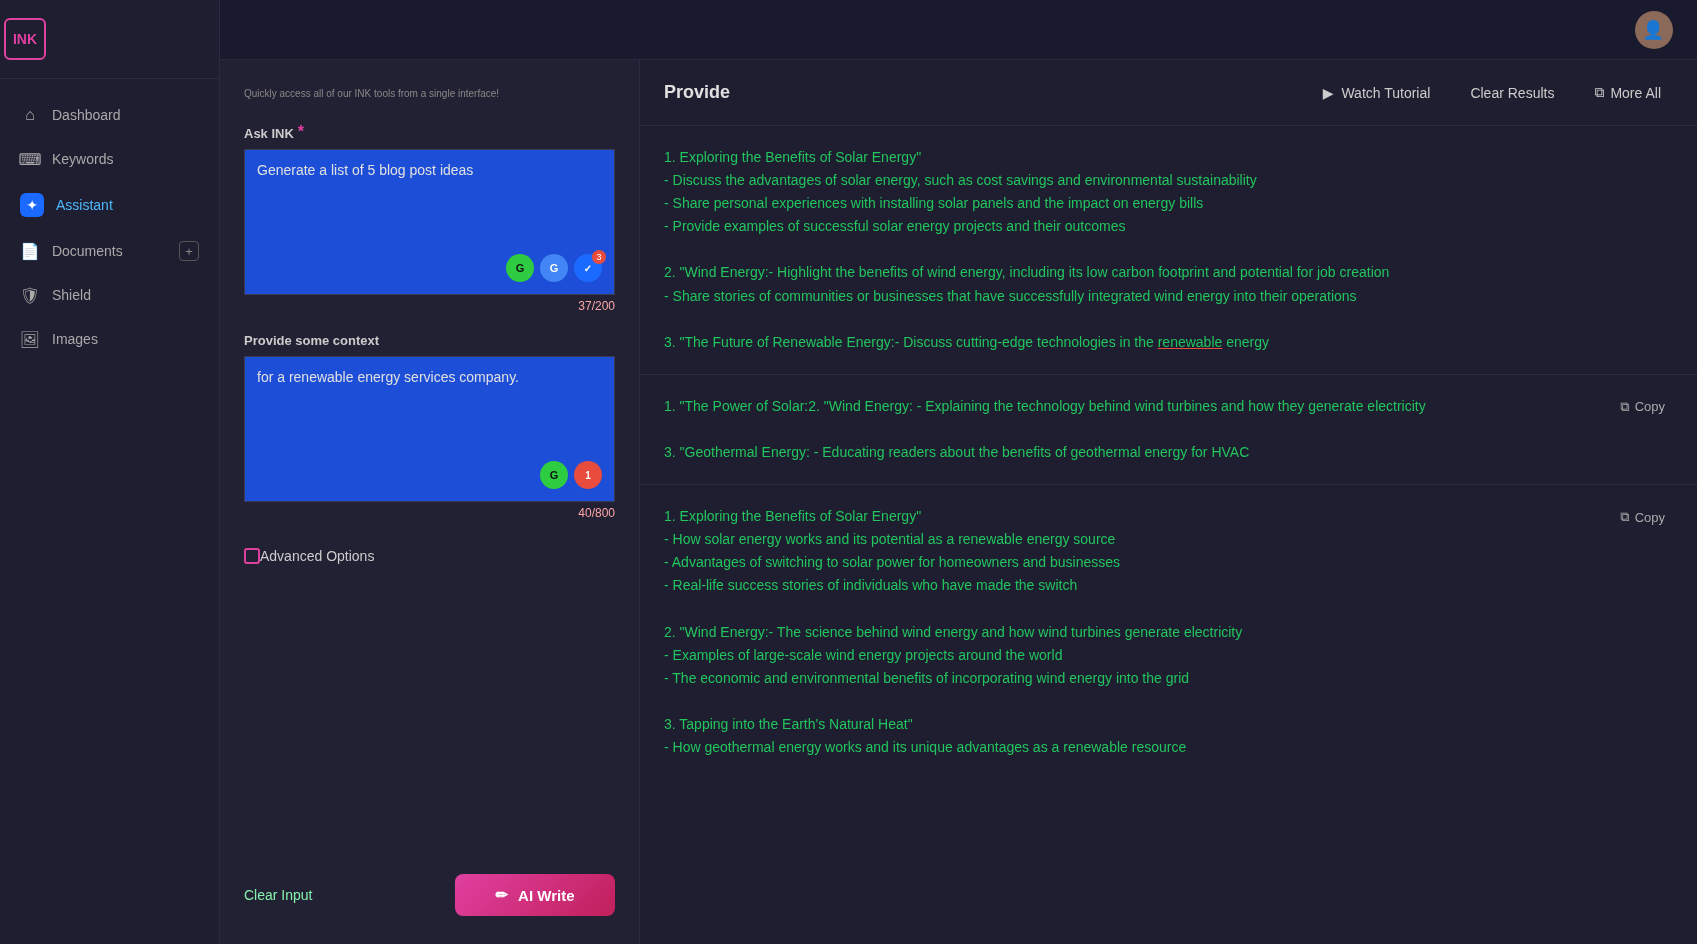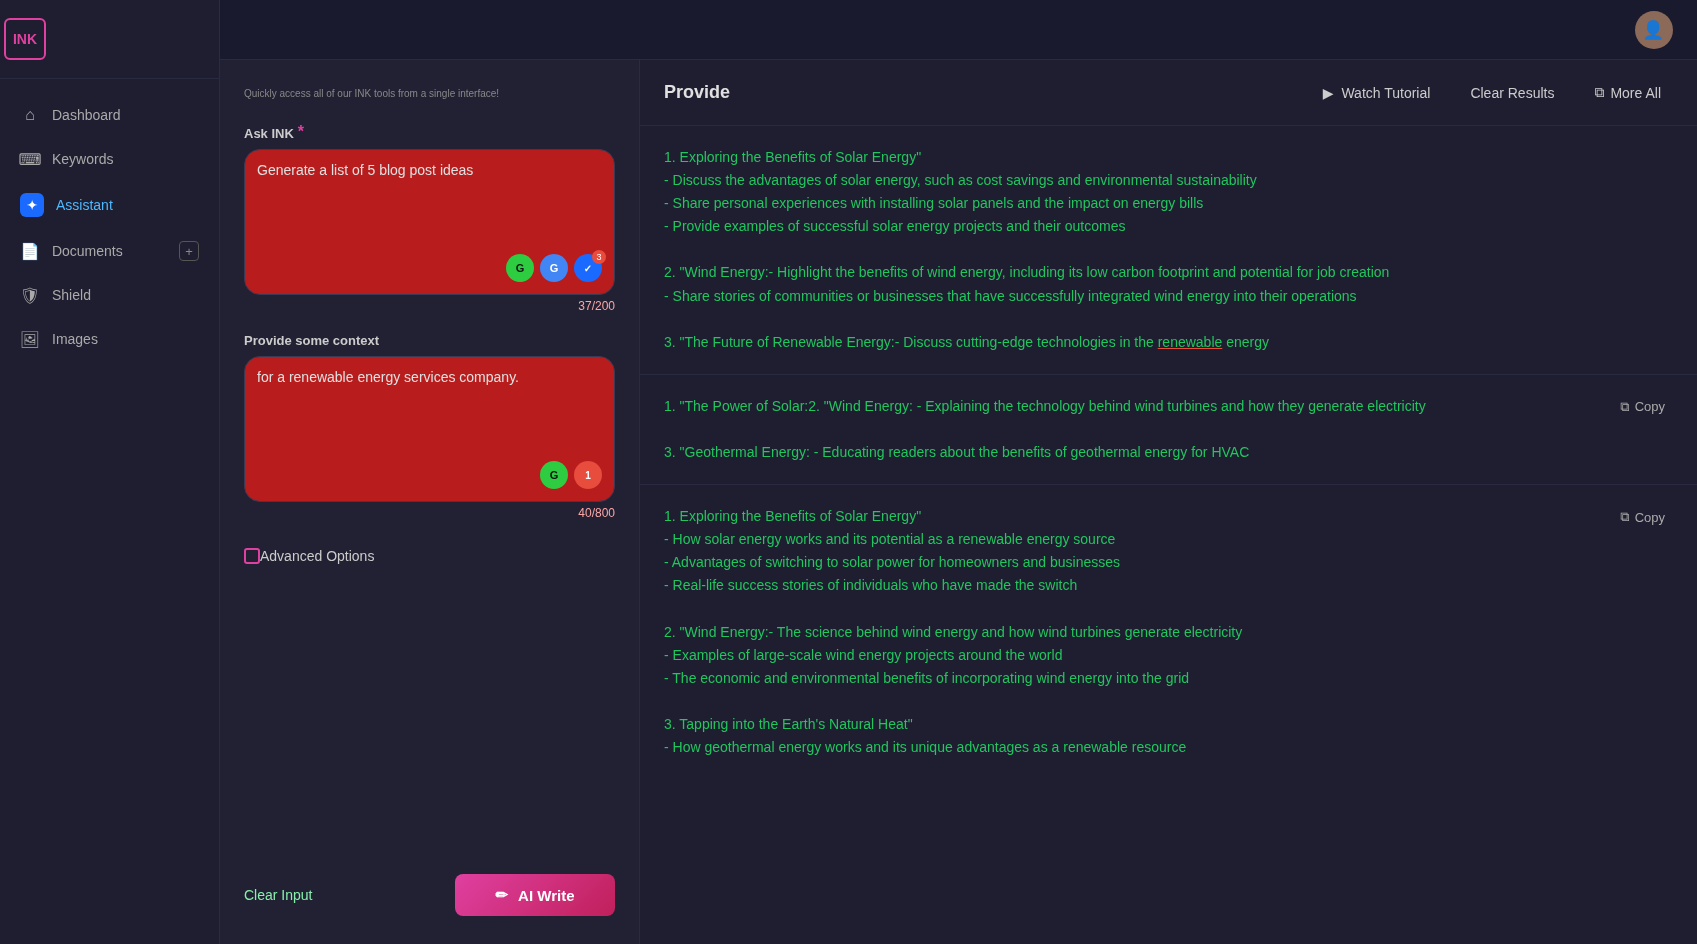--- a/index.html
+++ b/index.html
@@ -176,23 +176,23 @@
       display: flex;
       align-items: flex-end;
       gap: 4px;
     }
     .required-dot {
       color: #e040a0;
       font-size: 16px;
     }
 
     .textarea-wrapper {
-      background: #b91c1c;
+      background: #1d4ed8;
       border: 1px solid #3a3a55;
-      border-radius: 16px;
+      border-radius: 0;
       padding: 12px;
       margin-bottom: 4px;
       position: relative;
     }
     .textarea-field {
       width: 100%;
       background: transparent;
       border: none;
       outline: none;
       color: #e0e0e0;

